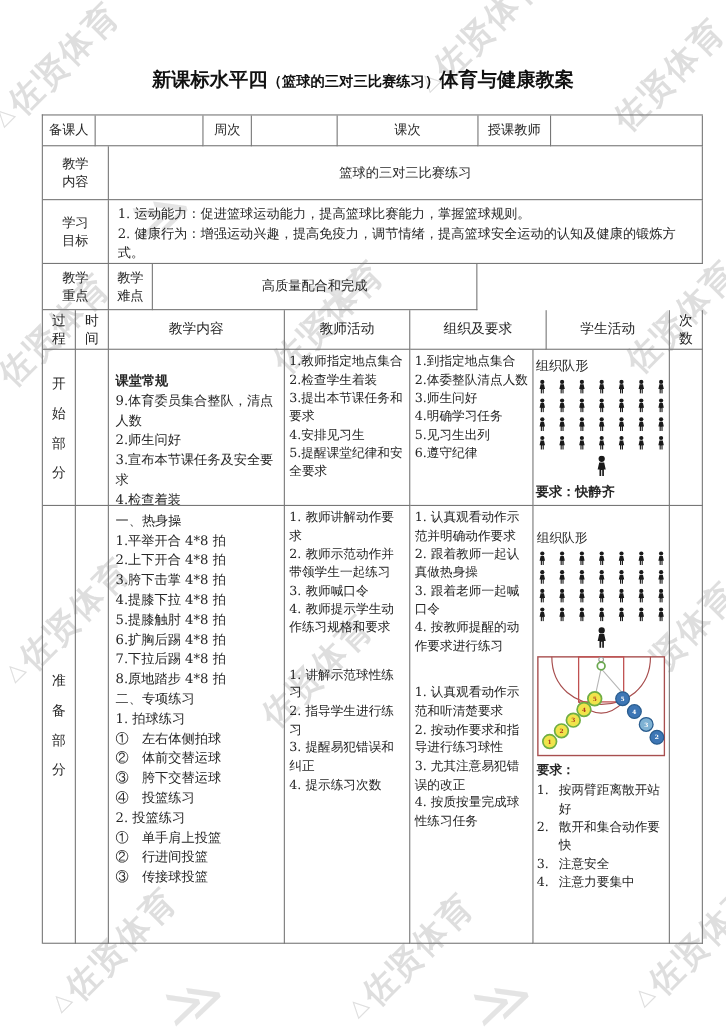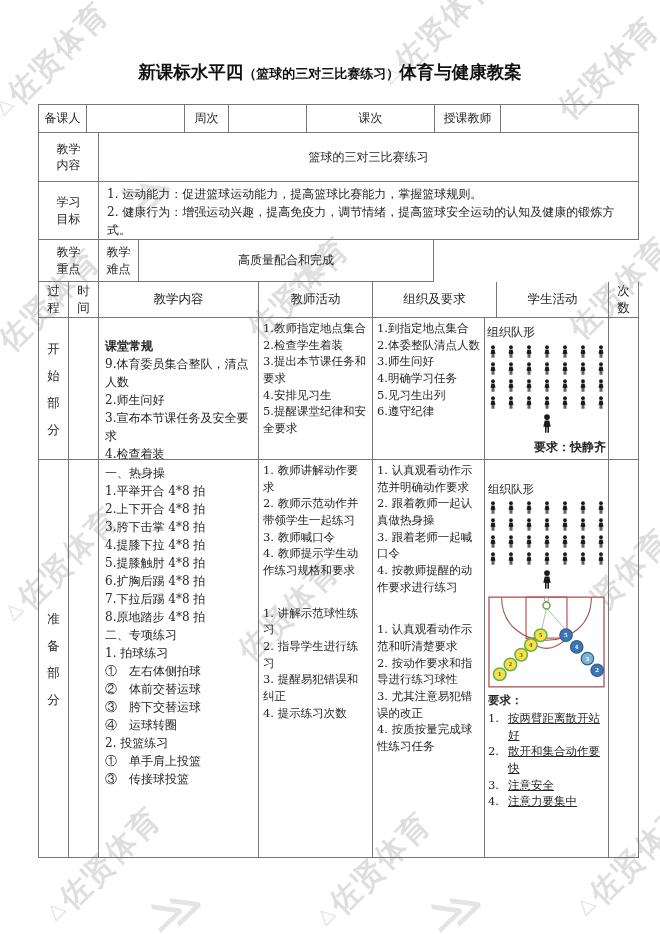--- a/index.html
+++ b/index.html
@@ -20,30 +20,30 @@
   .tr{display:flex;}
   .td{border-right:1px solid #777;border-bottom:1px solid #777;box-sizing:border-box;
       padding:2px 4px;overflow:hidden;background:transparent;}
   .cent{display:flex;align-items:center;justify-content:center;text-align:center;}
   .vlabel{white-space:pre-line;line-height:1.35;}
   .stage{white-space:pre-line;text-align:center;line-height:27px;font-size:12.5px;}
   .bold{font-weight:bold;}
   .li{line-height:1.5;}
   .numlist .li{display:flex;line-height:1.55;}
   .numlist .num{flex:none;width:20px;}
-  .numlist .txt{flex:1;text-decoration:underline;}
+  .numlist .txt{flex:1;}
   .smallcell{font-size:11.5px;}
   .smallcell .li{line-height:1.45;}
   .gap-top{margin-top:26px;}
   
   .org-title{text-align:left;margin:2px 0 4px;}
   .frm-grid{display:grid;justify-content:center;gap:4px 9px;}
   .frm-grid span{display:flex;align-items:center;justify-content:center;}
   .frm-teacher{display:flex;justify-content:center;margin-top:5px;}
-  .req-line{text-align:right;font-weight:bold;margin-top:6px;}
+  .req-line{text-align:left;font-weight:bold;margin-top:6px;}
   .court-wrap{margin:6px 0 4px;display:flex;justify-content:center;}
   .req-title{font-weight:bold;margin:2px 0 2px;}
 </style>
 </head>
 <body>
 
 <div class="sheet">
 
   <div class="wm" style="left:-22px;top:40px"><span class="tri">△</span><span>佐贤体育</span></div>
   <div class="wm" style="left:365px;top:8px"><span class="tri">△</span><span>佐贤体育</span></div>
@@ -348,23 +348,24 @@
           <div class="li">4.提膝下拉 4*8 拍</div>
           <div class="li">5.提膝触肘 4*8 拍</div>
           <div class="li">6.扩胸后踢 4*8 拍</div>
           <div class="li">7.下拉后踢 4*8 拍</div>
           <div class="li">8.原地踏步 4*8 拍</div>
           <div class="li">二、专项练习</div>
           <div class="li">1. 拍球练习</div>
           <div class="li">①　左右体侧拍球</div>
           <div class="li">②　体前交替运球</div>
           <div class="li">③　胯下交替运球</div>
-          <div class="li">④　运球转圈</div>
+          <div class="li">④　投篮练习</div>
           <div class="li">2. 投篮练习</div>
           <div class="li">①　单手肩上投篮</div>
+          <div class="li">②　行进间投篮</div>
           <div class="li">③　传接球投篮</div>
         </div>
       <div class="td smallcell" style="width:114px">
         <div>
             <div class="li">1. 教师讲解动作要求</div>
             <div class="li">2. 教师示范动作并带领学生一起练习</div>
             <div class="li">3. 教师喊口令</div>
             <div class="li">4. 教师提示学生动作练习规格和要求</div>
           </div>
         <div class="gap-top">

